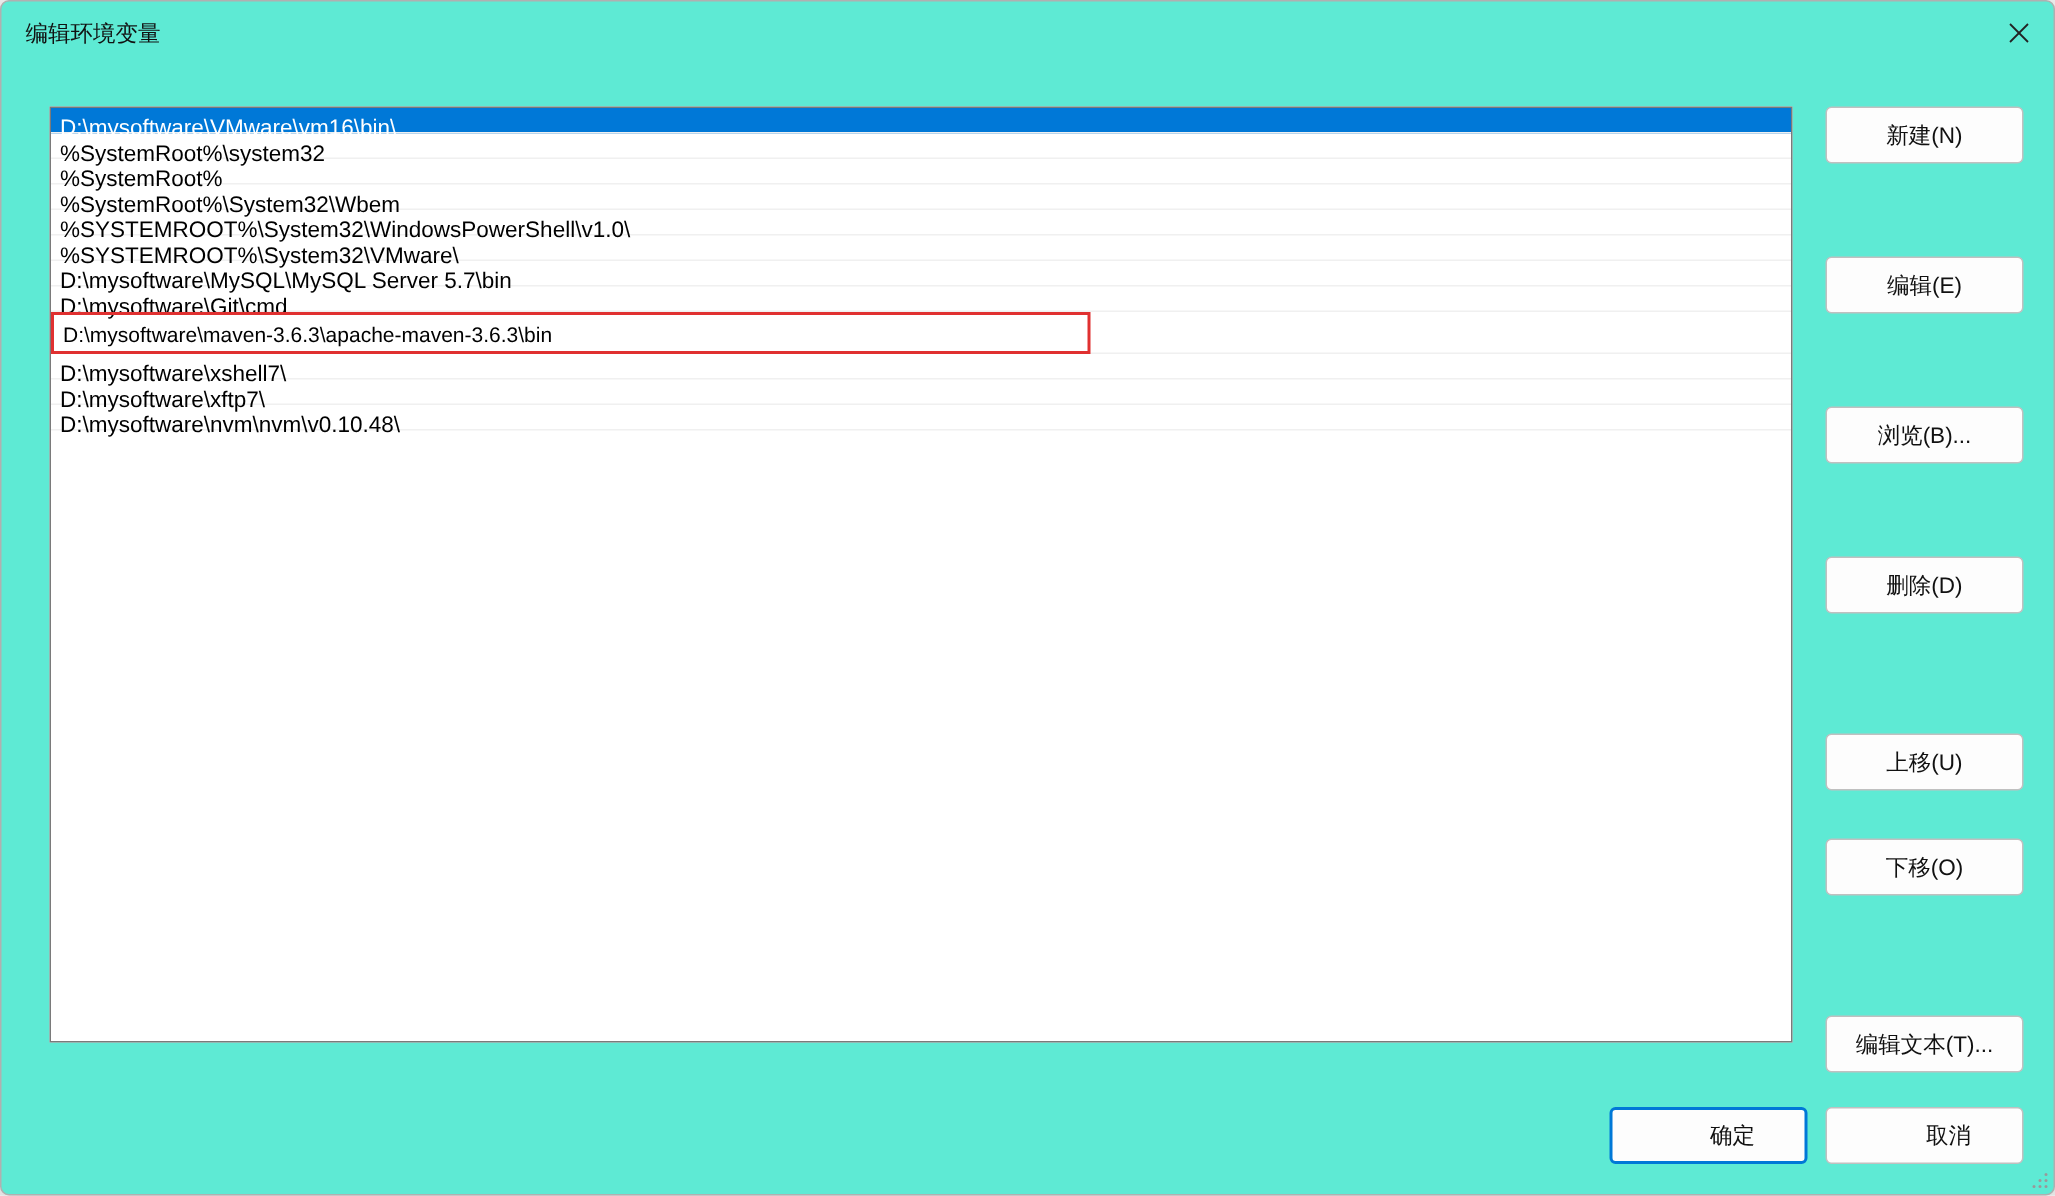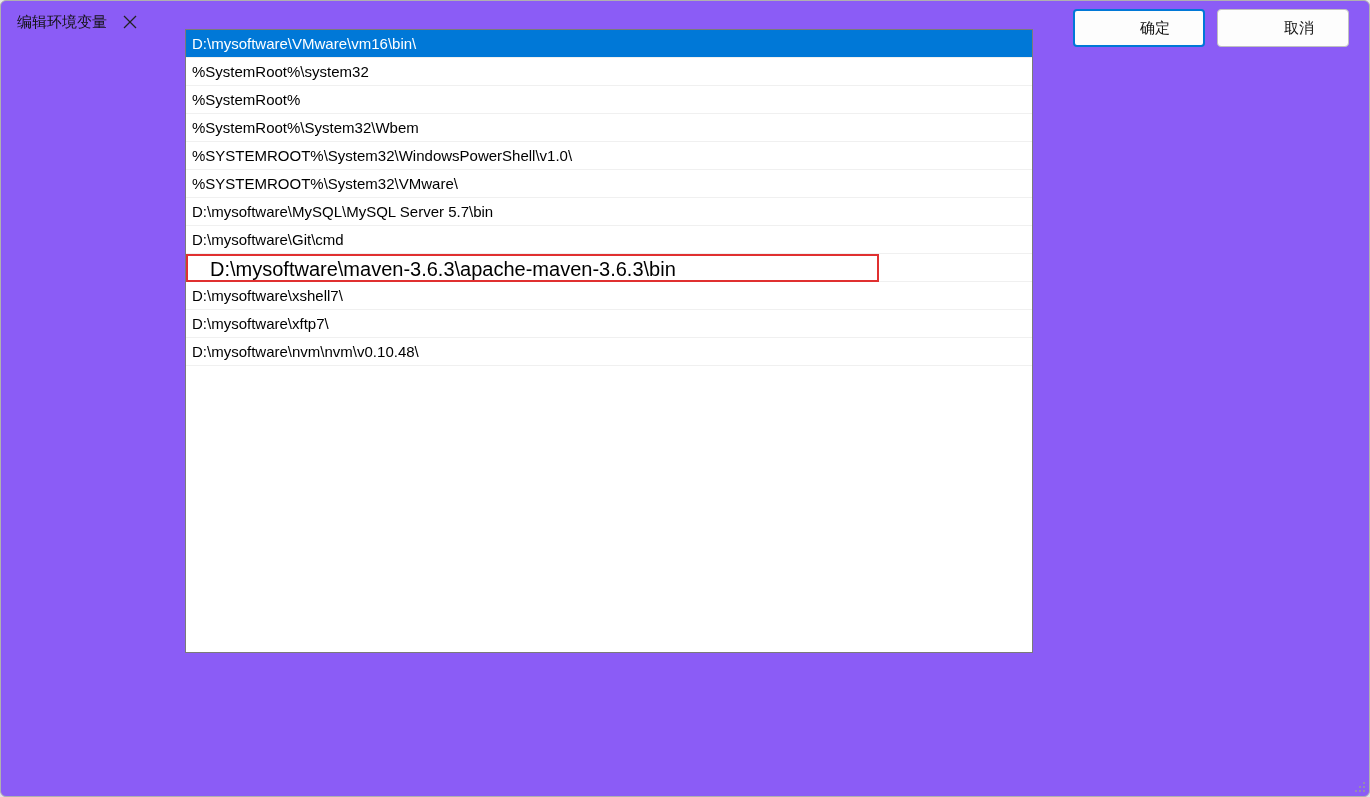--- a/index.html
+++ b/index.html
@@ -14,26 +14,26 @@
       width: 1370px;
       height: 797px;
       position: relative;
     }
     .dialog {
       position: absolute;
       top: 0;
       left: 0;
       width: 1370px;
       height: 797px;
-      background: #8b5cf6;
+      background: #5eead4;
       border: 1px solid #b0b0b0;
       border-radius: 6px;
       box-shadow: 0 4px 20px rgba(0,0,0,0.15);
       display: flex;
-      flex-direction: row;
+      flex-direction: column;
     }
     .titlebar {
       height: 42px;
       display: flex;
       align-items: center;
       justify-content: space-between;
       padding-left: 16px;
       padding-right: 0;
     }
     .title-text {
@@ -65,21 +65,21 @@
       display: flex;
       flex-direction: column;
     }
     .list {
       border: 1px solid #7a7a7a;
       background: #fff;
       height: 624px;
       overflow-y: auto;
     }
     .list-item {
-      height: 28px;
+      height: 17px;
       line-height: 28px;
       padding-left: 6px;
       font-size: 15px;
       color: #000;
       white-space: nowrap;
       cursor: default;
       border-bottom: 1px solid #f0f0f0;
     }
     .list-item.selected {
       background: #0078d7;
@@ -87,25 +87,25 @@
     }
     .highlighted-wrapper {
       height: 28px;
       padding: 0;
       border-bottom: 1px solid #f0f0f0;
       display: flex;
       align-items: center;
     }
     .highlighted-box {
       display: inline-block;
-      padding: 0 22px;
+      padding: 0 6px;
       line-height: 26px;
       height: 28px;
       border: 2px solid #e03030;
-      font-size: 20px;
+      font-size: 14px;
       color: #000;
       min-width: 693px;
     }
     .sidebar-buttons {
       width: 132px;
       display: flex;
       flex-direction: column;
       gap: 12px;
     }
     .btn {
@@ -173,20 +173,35 @@
           <div class="list-item">D:\mysoftware\MySQL\MySQL Server 5.7\bin</div>
           <div class="list-item">D:\mysoftware\Git\cmd</div>
           <div class="highlighted-wrapper">
             <span class="highlighted-box">D:\mysoftware\maven-3.6.3\apache-maven-3.6.3\bin</span>
           </div>
           <div class="list-item">D:\mysoftware\xshell7\</div>
           <div class="list-item">D:\mysoftware\xftp7\</div>
           <div class="list-item">D:\mysoftware\nvm\nvm\v0.10.48\</div>
         </div>
     </div>
+    <div class="sidebar-buttons">
+      <button class="btn">新建(N)</button>
+      <div class="spacer"></div>
+      <button class="btn">编辑(E)</button>
+      <div class="spacer"></div>
+      <button class="btn">浏览(B)...</button>
+      <div class="spacer"></div>
+      <button class="btn">删除(D)</button>
+      <div style="height:56px"></div>
+      <button class="btn">上移(U)</button>
+      <div style="height:8px"></div>
+      <button class="btn">下移(O)</button>
+      <div style="height:56px"></div>
+      <button class="btn">编辑文本(T)...</button>
+    </div>
   </div>
 
   <div class="footer">
     <button class="btn primary">确定</button>
     <button class="btn">取消</button>
   </div>
 
   <div class="resize-grip">
     <svg viewBox="0 0 14 14">
       <circle cx="12" cy="4" r="1" fill="#999"></circle>

